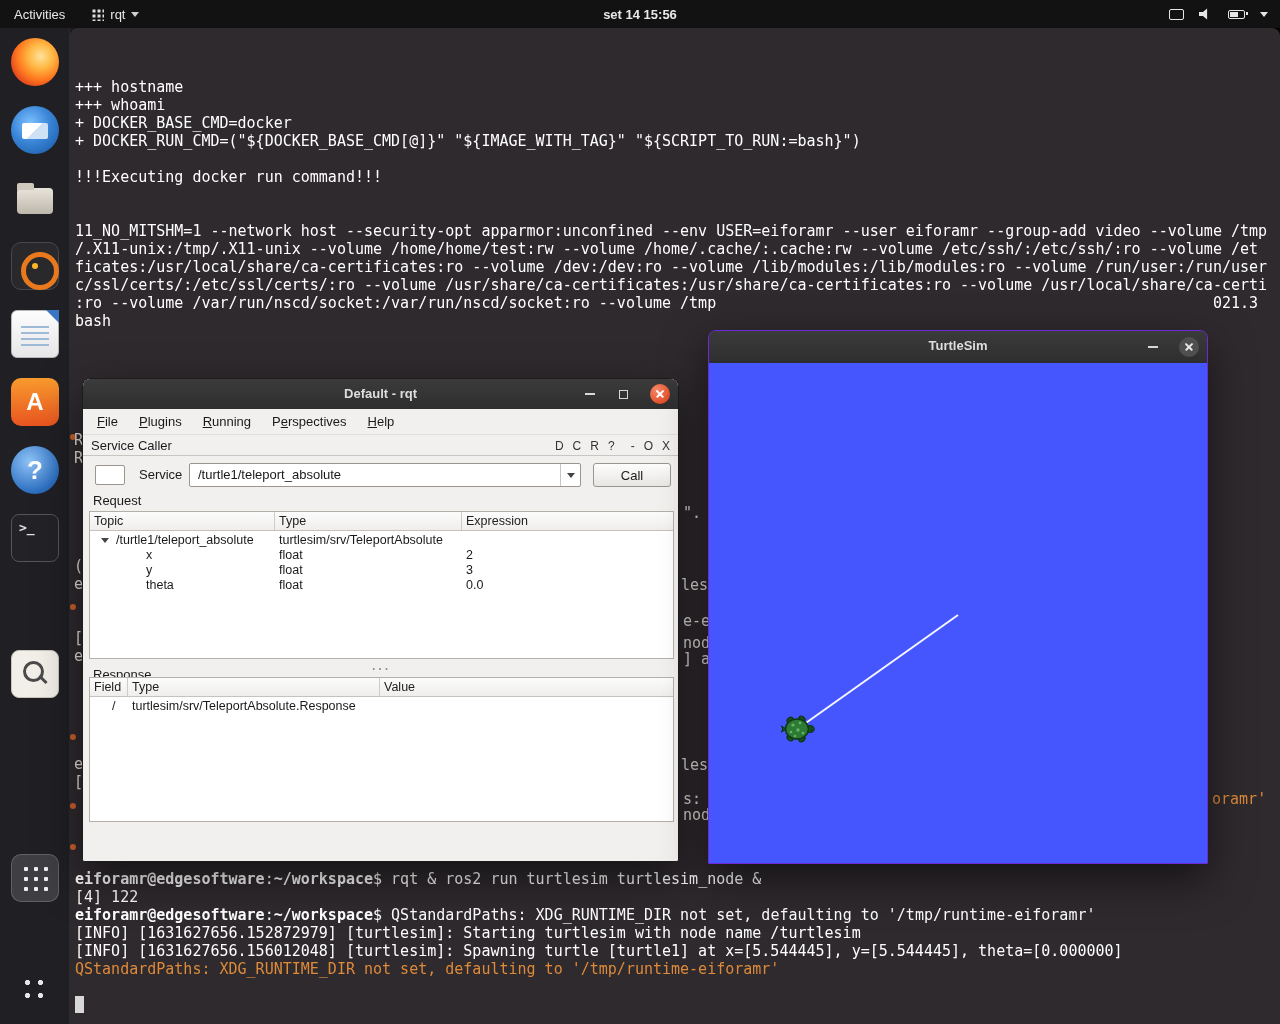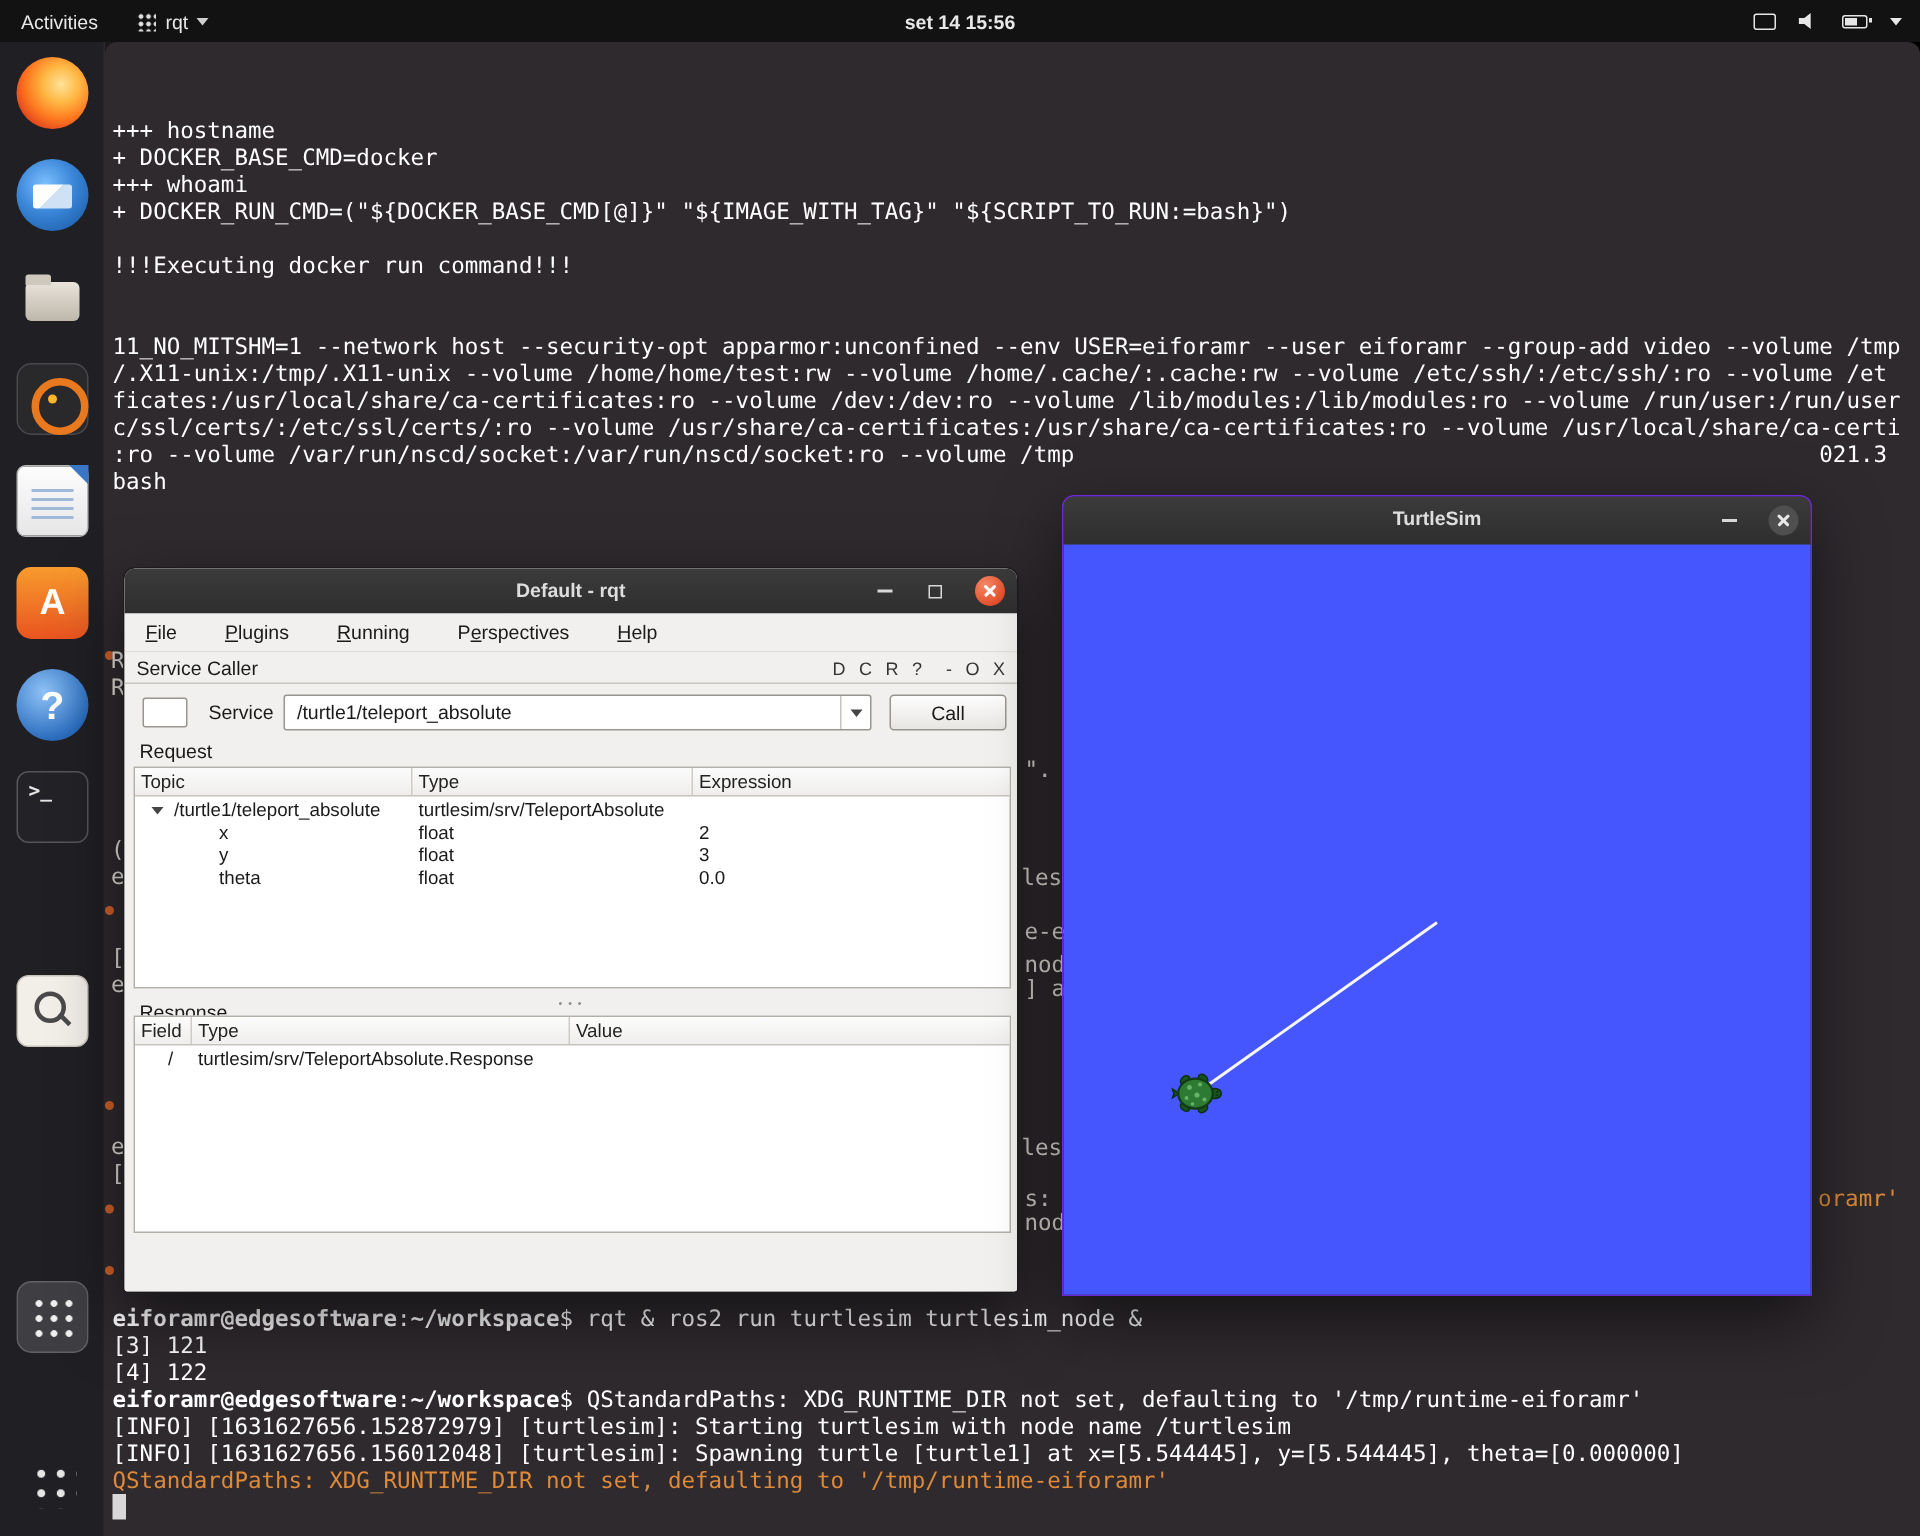--- a/index.html
+++ b/index.html
@@ -96,21 +96,21 @@
      overflow:hidden;border:1px solid #1c1c1c;box-shadow:0 16px 44px rgba(0,0,0,.55);background:#f1f0ef}
   .rqt-titlebar{position:absolute;top:0;left:0;right:0;height:30px;background:linear-gradient(#3b3b3b,#2e2e2e)}
   .win-title{position:absolute;inset:0;text-align:center;line-height:30px;color:#dedede;font-weight:bold;font-size:13px;pointer-events:none}
   .wbtn{position:absolute;top:5px;width:20px;height:20px;display:flex;align-items:center;justify-content:center;border-radius:50%}
   .wbtn .bar{width:10px;height:2px;background:#d8d8d8}
   .wbtn .sq{width:9px;height:9px;border:1.5px solid #d8d8d8}
   .wbtn .xx{position:absolute;width:10px;height:1.6px;background:#fff;border-radius:1px}
   .rqt-titlebar .min{right:78px}.rqt-titlebar .max{right:45px}
   .rqt-titlebar .close-orange{right:8px;background:radial-gradient(circle at 35% 30%,#f58a67,#e4502c 70%,#c63d1e)}
   .rqt-menubar{position:absolute;top:30px;left:0;right:0;height:26px;background:#f1f0ef;display:flex;align-items:center;
-     padding-left:6px;gap:16px;border-bottom:1px solid #e2dfda}
+     padding-left:6px;gap:5px;border-bottom:1px solid #e2dfda}
   .menu-item{padding:3px 8px;font-size:13px;color:#1a1a1a;border-radius:2px}
   .menu-item .accel{text-decoration:underline}
   .rqt-body{position:absolute;top:56px;left:0;right:0;bottom:0;background:#f1f0ef;font-size:13px;color:#1a1a1a}
   .plugin-header{position:absolute;top:1px;left:0;right:0;height:20px;display:flex;align-items:center;
      padding:0 8px;border-bottom:1px solid #c9c6c1}
   .plugin-btns{display:flex;gap:9px}
   .plugin-btns.g1{margin-left:auto}
   .plugin-btns.g2{margin-left:16px}
   .pbtn{font-size:12px;color:#333}
   .service-row{position:absolute;top:26px;left:0;right:0;height:28px}
@@ -185,37 +185,36 @@
       <div class="dock-icon di-terminal" title="Terminal" style="top: 486px;"></div>
       <div class="dock-icon di-screenshot-tool" title="Screenshot Tool" style="top: 622px;"></div>
       <div class="dock-icon di-app-grid active" title="App Grid" style="top: 826px;"></div>
       <div class="dock-icon di-show-applications" title="Show Applications" style="top: 938px;"></div>
     </div>
 
   <div class="terminal-window">
     <div class="term-body">
       <div class="term-top">
           <div class="tline">+++ hostname</div>
+          <div class="tline">+++ whoami</div>
           <div class="tline">+ DOCKER_BASE_CMD=docker</div>
-          <div class="tline">+++ whoami</div>
           <div class="tline">+ DOCKER_RUN_CMD=("${DOCKER_BASE_CMD[@]}" "${IMAGE_WITH_TAG}" "${SCRIPT_TO_RUN:=bash}")</div>
           <div class="tline"></div>
           <div class="tline">!!!Executing docker run command!!!</div>
           <div class="tline"></div>
           <div class="tline"></div>
           <div class="tline">11_NO_MITSHM=1 --network host --security-opt apparmor:unconfined --env USER=eiforamr --user eiforamr --group-add video --volume /tmp</div>
           <div class="tline">/.X11-unix:/tmp/.X11-unix --volume /home/home/test:rw --volume /home/.cache/:.cache:rw --volume /etc/ssh/:/etc/ssh/:ro --volume /et</div>
           <div class="tline">ficates:/usr/local/share/ca-certificates:ro --volume /dev:/dev:ro --volume /lib/modules:/lib/modules:ro --volume /run/user:/run/user</div>
           <div class="tline">c/ssl/certs/:/etc/ssl/certs/:ro --volume /usr/share/ca-certificates:/usr/share/ca-certificates:ro --volume /usr/local/share/ca-certi</div>
           <div class="tline">:ro --volume /var/run/nscd/socket:/var/run/nscd/socket:ro --volume /tmp                                                       021.3</div>
           <div class="tline">bash</div>
         </div>
       <div class="term-bottom">
           <div class="tline"><span class="tbold">eiforamr@edgesoftware</span><span>:</span><span class="tbold">~/workspace</span><span>$ rqt &amp; ros2 run turtlesim turtlesim_node &amp;</span></div>
-          <div class="tline"><span>[3] 121</span></div>
           <div class="tline"><span>[4] 122</span></div>
           <div class="tline"><span class="tbold">eiforamr@edgesoftware</span><span>:</span><span class="tbold">~/workspace</span><span>$ QStandardPaths: XDG_RUNTIME_DIR not set, defaulting to '/tmp/runtime-eiforamr'</span></div>
           <div class="tline"><span>[INFO] [1631627656.152872979] [turtlesim]: Starting turtlesim with node name /turtlesim</span></div>
           <div class="tline"><span>[INFO] [1631627656.156012048] [turtlesim]: Spawning turtle [turtle1] at x=[5.544445], y=[5.544445], theta=[0.000000]</span></div>
           <div class="tline"><span style="color: rgb(222, 138, 58);">QStandardPaths: XDG_RUNTIME_DIR not set, defaulting to '/tmp/runtime-eiforamr'</span></div>
         </div>
       <div class="cursor"></div>
     </div>
   </div>
 

